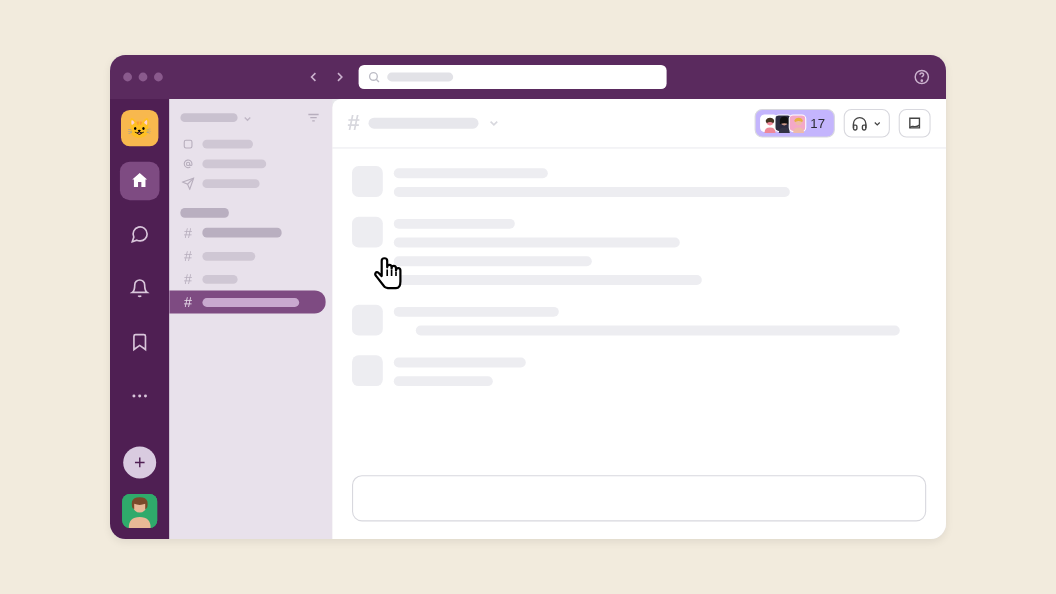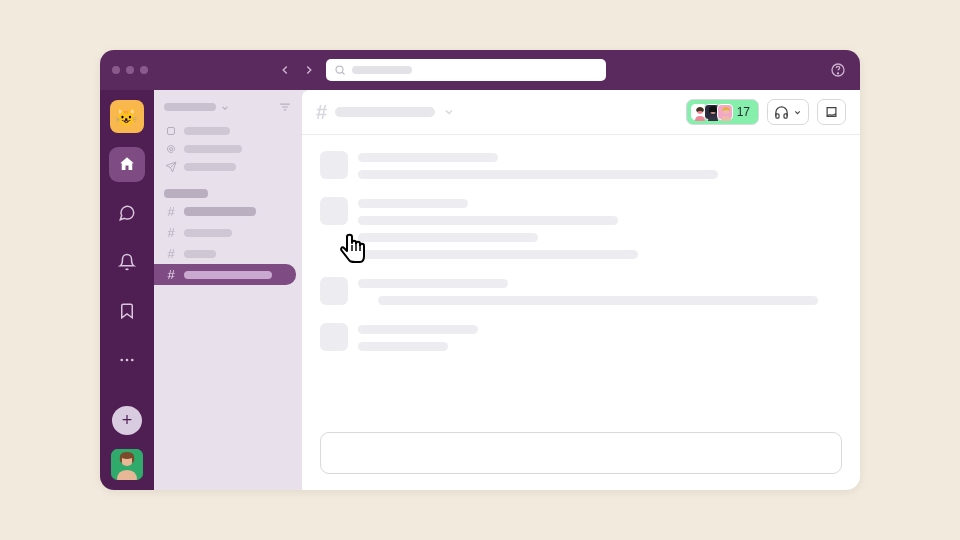--- a/index.html
+++ b/index.html
@@ -101,21 +101,21 @@
     height: 44px; display:flex; align-items:center;
     padding: 0 14px; gap:8px;
   }
   .chan-hash { color:#d8d8de; font-size:20px; font-weight:600; }
   .chan-name-skel { width: 100px; height:10px; background:#e7e7ec; border-radius:5px; }
   .chan-chevron { color:#d8d8de; }
   .chan-right { margin-left:auto; display:flex; gap:8px; align-items:center; }
   .members-pill {
     height:26px; border:1px solid #d8d8de; border-radius:7px;
     display:flex; align-items:center; padding: 0 8px 0 4px; gap:4px;
-    cursor:pointer; background:#86efac;
+    cursor:pointer; background:#c4b5fd;
   }
   .pill-avatars { display:flex; }
   .pill-av { width:16px; height:16px; border-radius:4px; margin-left:-3px; border:1.5px solid #fff; }
   .pill-av:first-child{margin-left:0;}
   .pill-count { font-size:12px; color:#2b2b33; font-weight:500; }
   .hdr-btn {
     height:26px; min-width:26px; border:1px solid #d8d8de; border-radius:7px;
     display:flex; align-items:center; justify-content:center; gap:4px;
     cursor:pointer; color:#444; background:#fff; padding:0 6px;
   }

